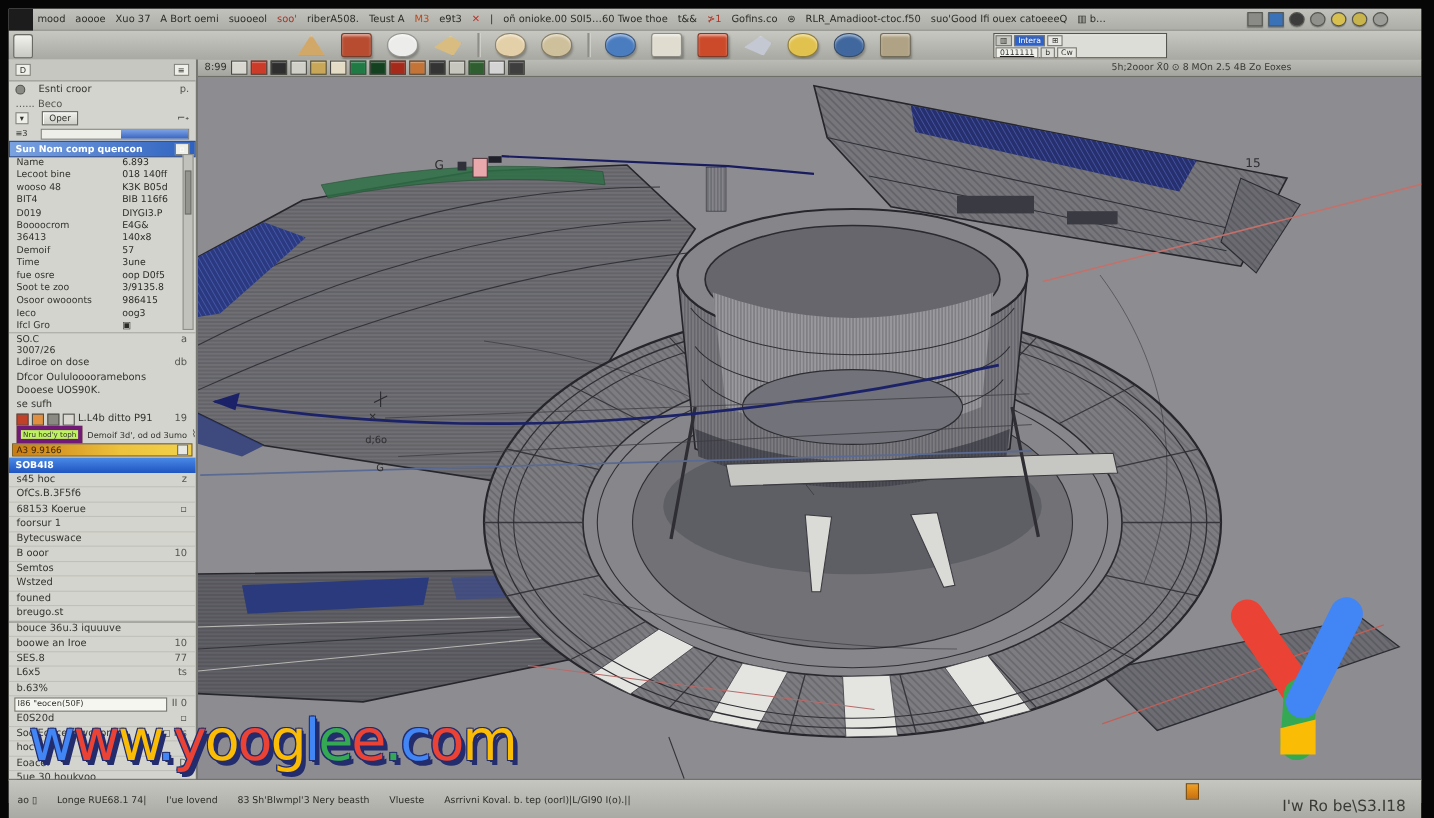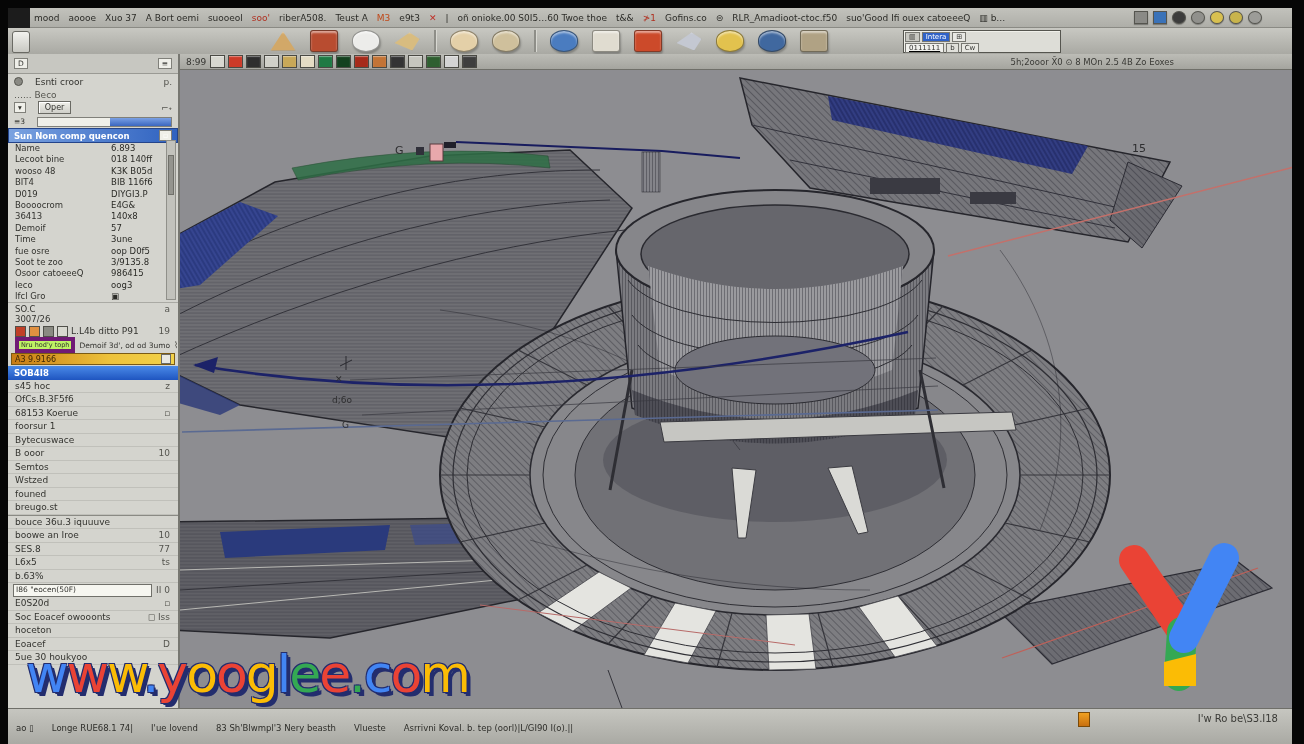--- a/index.html
+++ b/index.html
@@ -73,21 +73,21 @@
   .inprow{display:flex;align-items:center;height:14px;padding:0 8px 0 5px;gap:4px}
   .inpbox{flex:1;background:#f6f6f0;border:1px solid #70706a;font-size:7.5px;line-height:10px;height:11px;padding:0 2px;overflow:hidden;white-space:nowrap}
   
   #viewport{position:absolute;left:172px;top:62px;width:1112px;height:640px;background:#8d8d91;
     box-shadow:inset 0 0 0 1px #55575c, inset 3px 3px 6px rgba(0,0,0,.25)}
   
   #statusbar{position:absolute;left:0;top:700px;width:1284px;height:38px;background:linear-gradient(#c6c6c0,#a8a8a2);
     border-top:1px solid #6f6f69;display:flex;align-items:center;gap:18px;padding-left:8px;box-sizing:border-box;
     font-size:8.5px;color:#2e2e2a;white-space:nowrap}
   #sb-orange{position:absolute;left:1070px;top:3px;width:10px;height:13px;background:linear-gradient(#f0a020,#c87010);border:1px solid #7a4a08}
-  #sb-right{position:absolute;right:14px;top:4px;font-size:10px;color:#3a3a36}
+  #sb-right{position:absolute;right:14px;top:16px;font-size:14px;color:#3a3a36}
   
   #watermark{position:absolute;left:18px;top:636px;font-size:52px;font-weight:normal;letter-spacing:-2px;z-index:50;
     text-shadow:4px 4px 0 #232d6e,2px 2px 0 #232d6e,-1px -1px 0 #232d6e,1px -1px 0 #232d6e,-1px 1px 0 #232d6e;white-space:nowrap}
   #ylogo{position:absolute;left:1098px;top:528px;z-index:40}
 </style>
 </head>
 <body>
 
 <div id="win">
 
@@ -255,39 +255,58 @@
       </div>
         <div class="prow">
         <span class="pn">fue osre</span>
         <span class="pv">oop D0f5</span>
       </div>
         <div class="prow">
         <span class="pn">Soot te zoo</span>
         <span class="pv">3/9135.8</span>
       </div>
         <div class="prow">
-        <span class="pn">Osoor catoeeeQ</span>
+        <span class="pn">Osoor owooonts</span>
         <span class="pv">986415</span>
       </div>
         <div class="prow">
         <span class="pn">Ieco</span>
         <span class="pv">oog3</span>
       </div>
         <div class="prow">
         <span class="pn">Ifcl Gro</span>
         <span class="pv">▣</span>
       </div>
       </div>
     <div id="pscroll">
         <i></i>
       </div>
     <div id="pfooter" class="sec">
       <span class="fl"><span>SO.C</span><br><span>3007/26</span></span>
       <span class="sright">a</span>
     </div>
+    <div class="sec">
+
+    <div class="lrow">
+        <span>Ldiroe on dose</span>
+        <span class="rv">db</span>
+      </div>
+        <div class="lrow">
+        <span>Dfcor Oululooooramebons</span>
+        <span class="rv"></span>
+      </div>
+        <div class="lrow">
+        <span>Dooese UOS90K.</span>
+        <span class="rv"></span>
+      </div>
+        <div class="lrow">
+        <span>se sufh</span>
+        <span class="rv"></span>
+      </div>
+      </div>
     <div id="iconrow" class="sec">
       <span class="mi" style="background:#c04028"></span>
       <span class="mi" style="background:#e09040"></span>
       <span class="mi" style="background:#8a8a82"></span>
       <span class="mi" style="background:#d8d8d0"></span>
       <span>L.L4b  ditto P91</span>
       <span class="sright">19</span>
     </div>
     <div id="tiprow" class="sec">
       <span id="tipbox">Nru hod'y toph</span>

